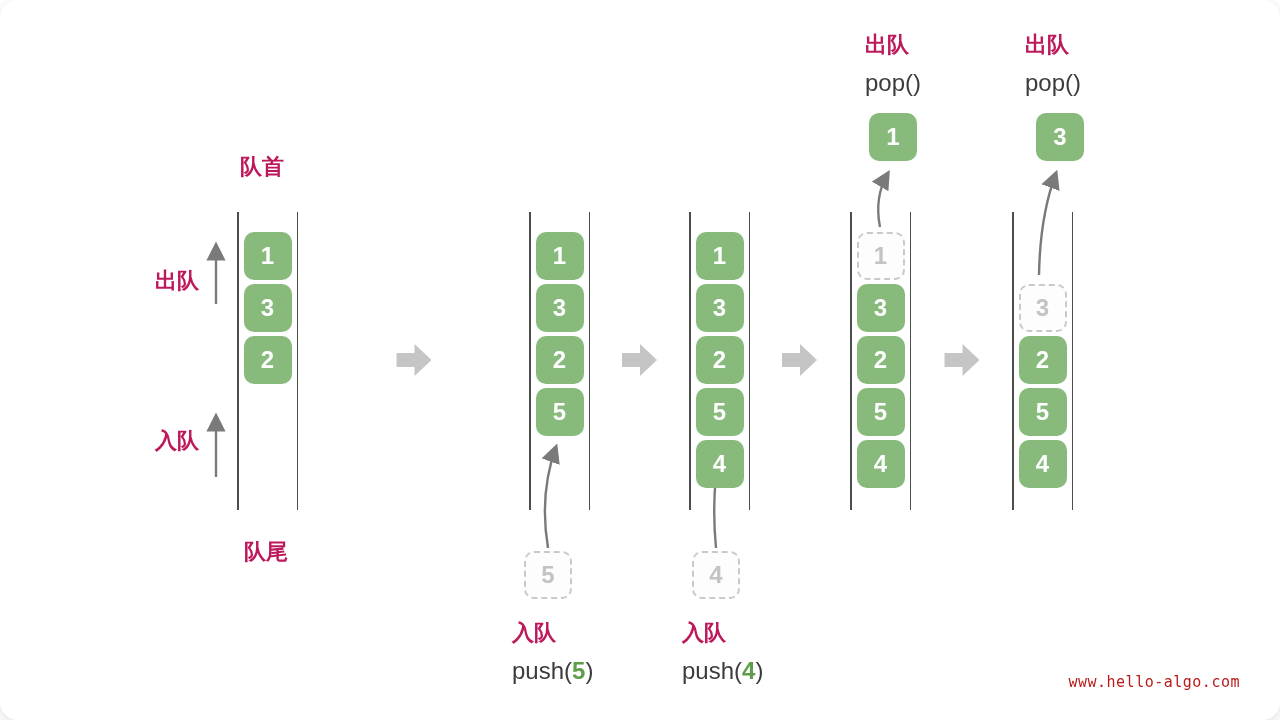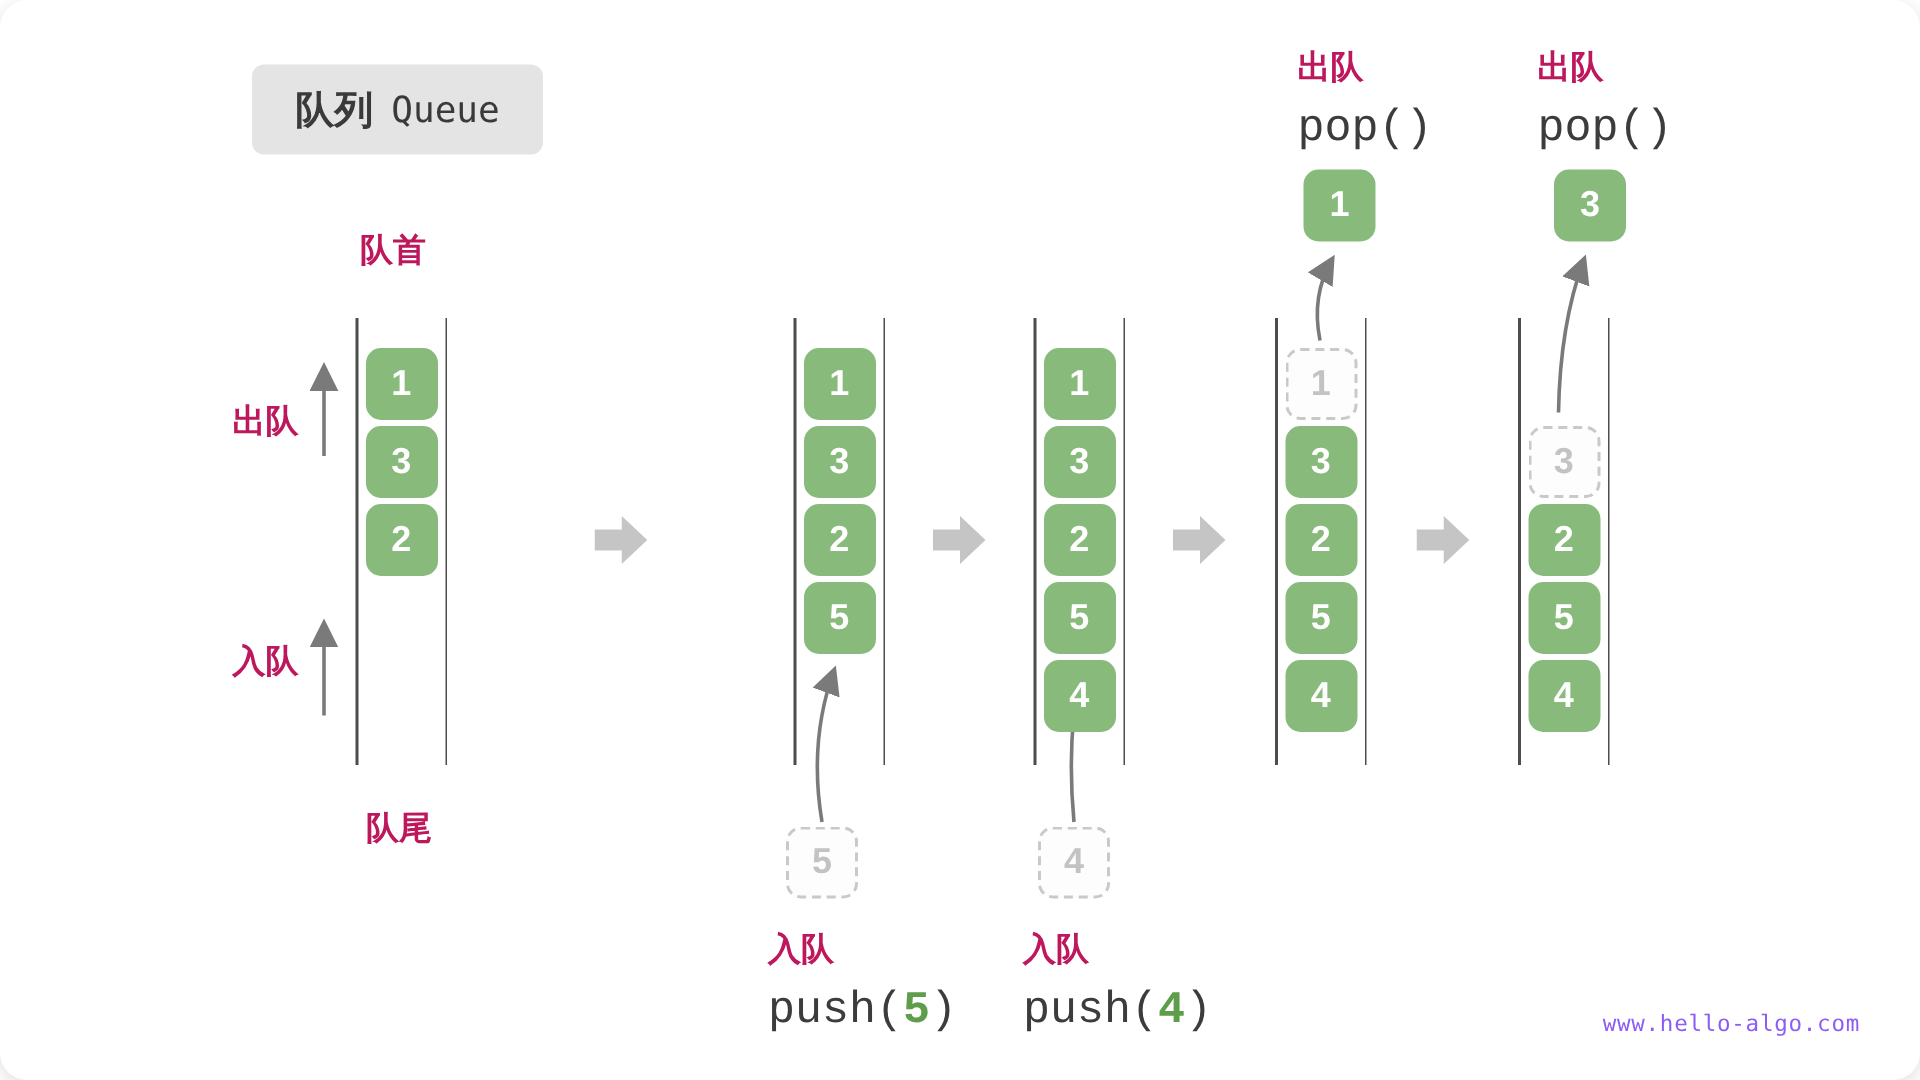--- a/index.html
+++ b/index.html
@@ -11,46 +11,42 @@
     color:#3c3c3c;
   }
   .abs{position:absolute;}
   .title-box{
     left:168px;top:43px;width:194px;height:60px;border-radius:8px;
     background:#e4e4e4;display:flex;align-items:center;justify-content:center;gap:12px;
   }
   .title-zh{font-size:26px;font-weight:bold;color:#3a3a3a;}
   .title-en{font-family:"DejaVu Sans Mono","Liberation Mono",monospace;font-size:24px;color:#3a3a3a;}
   .zh-label{font-size:22px;font-weight:bold;color:#be185d;white-space:nowrap;}
-  .code{font-family:Liberation Mono, monospace;font-size:30px;color:#3c3c3c;white-space:nowrap;}
+  .code{font-family:Liberation Sans, sans-serif;font-size:24px;color:#3c3c3c;white-space:nowrap;}
   .code .arg{color:#5e9e4b;font-weight:bold;}
   .vline{position:absolute;top:0;width:1.5px;height:100%;background:#4d4d4d;}
   .cell{
     position:absolute;width:48px;height:48px;border-radius:10px;box-sizing:border-box;
     display:flex;align-items:center;justify-content:center;
     font-size:24px;font-weight:bold;
   }
   .cell.solid{background:#87ba7b;color:#fff;}
   .cell.dashed{background:#fdfdfd;border:2.5px dashed #c9c9c9;color:#c3c3c3;}
   .op{display:flex;flex-direction:column;gap:9px;}
   .watermark{
     font-family:"DejaVu Sans Mono","Liberation Mono",monospace;
-    font-size:15px;color:#8b5cf6;letter-spacing:.5px;
+    font-size:15px;color:#b91c1c;letter-spacing:.5px;
   }
   svg{position:absolute;left:0;top:0;pointer-events:none;}
 </style>
 </head>
 <body>
 
 <div class="canvas">
 
-  <div class="abs title-box">
-    <span class="title-zh">队列</span>
-    <span class="title-en">Queue</span>
-  </div>
 
   <div class="abs zh-label" style="left:240px;top:152px;">队首</div>
   <div class="abs zh-label" style="left:244px;top:537px;text-align:right;">队尾</div>
 
   <div class="abs zh-label" style="left:155px;top:266px;">出队</div>
   <div class="abs zh-label" style="left:155px;top:426px;">入队</div>
 
   <svg id="arrows" width="1280" height="720">
     <defs>
       <marker id="ah" markerWidth="10" markerHeight="10" refX="6.5" refY="4" orient="auto">

